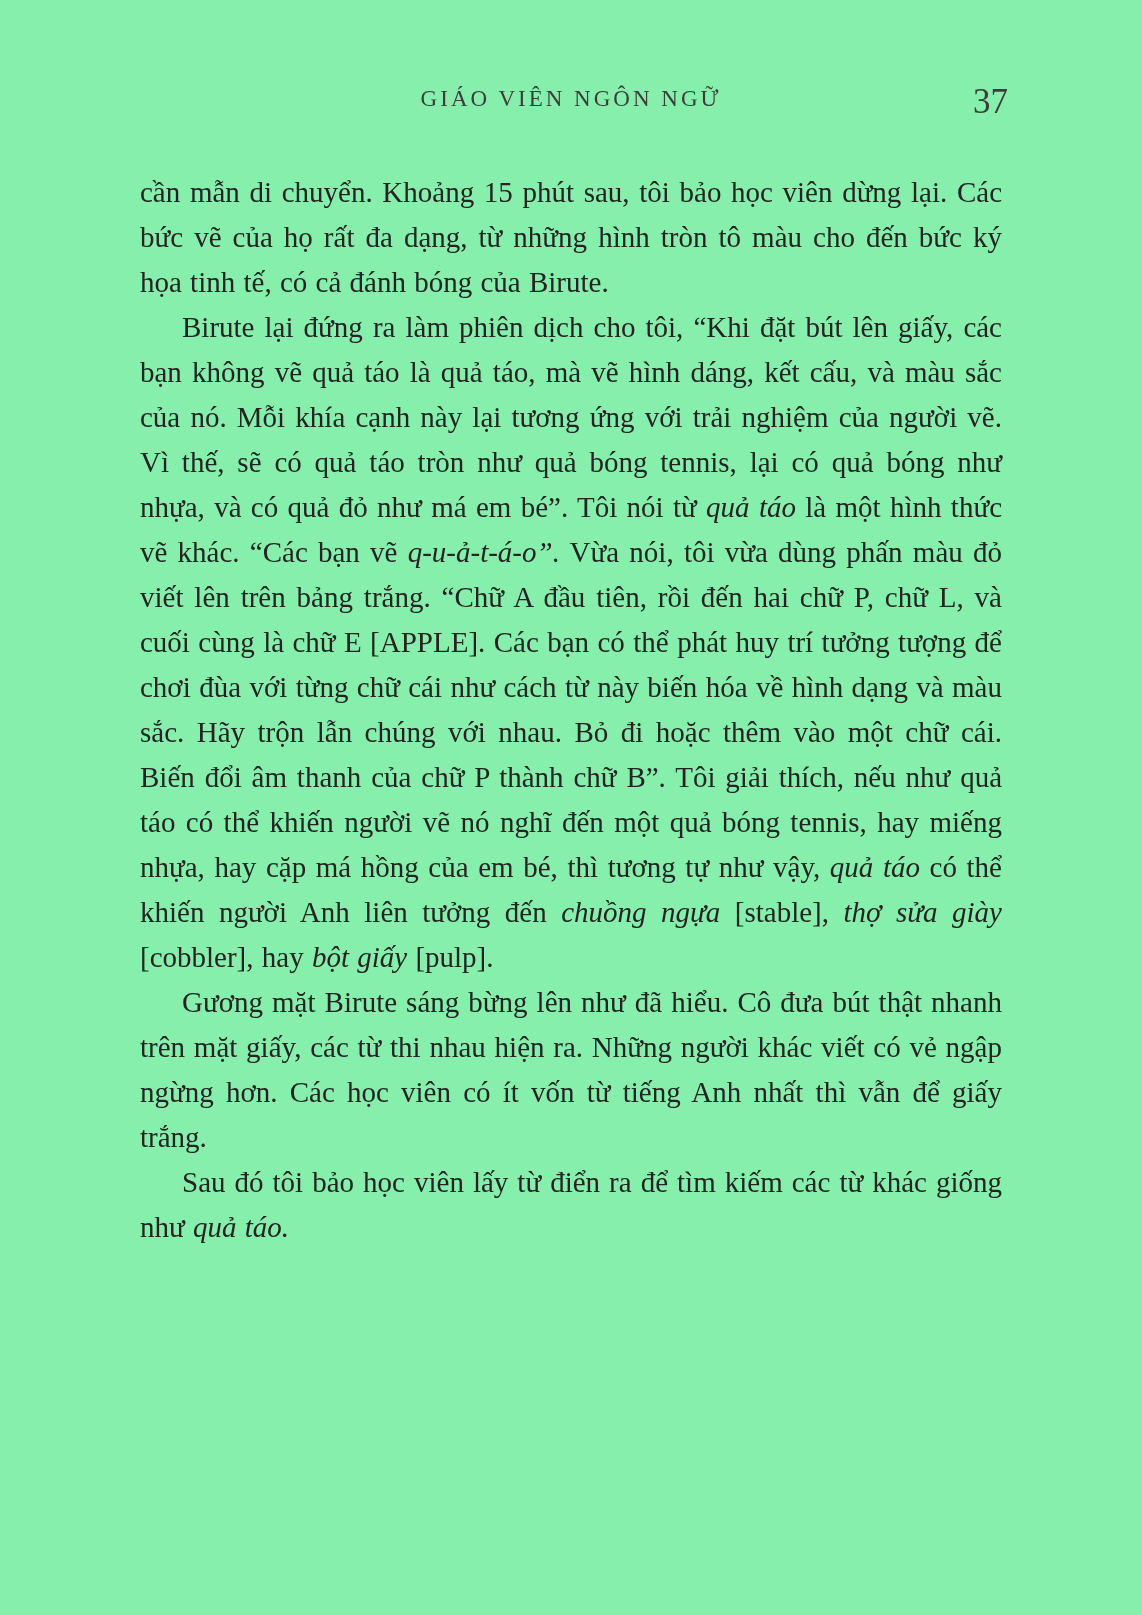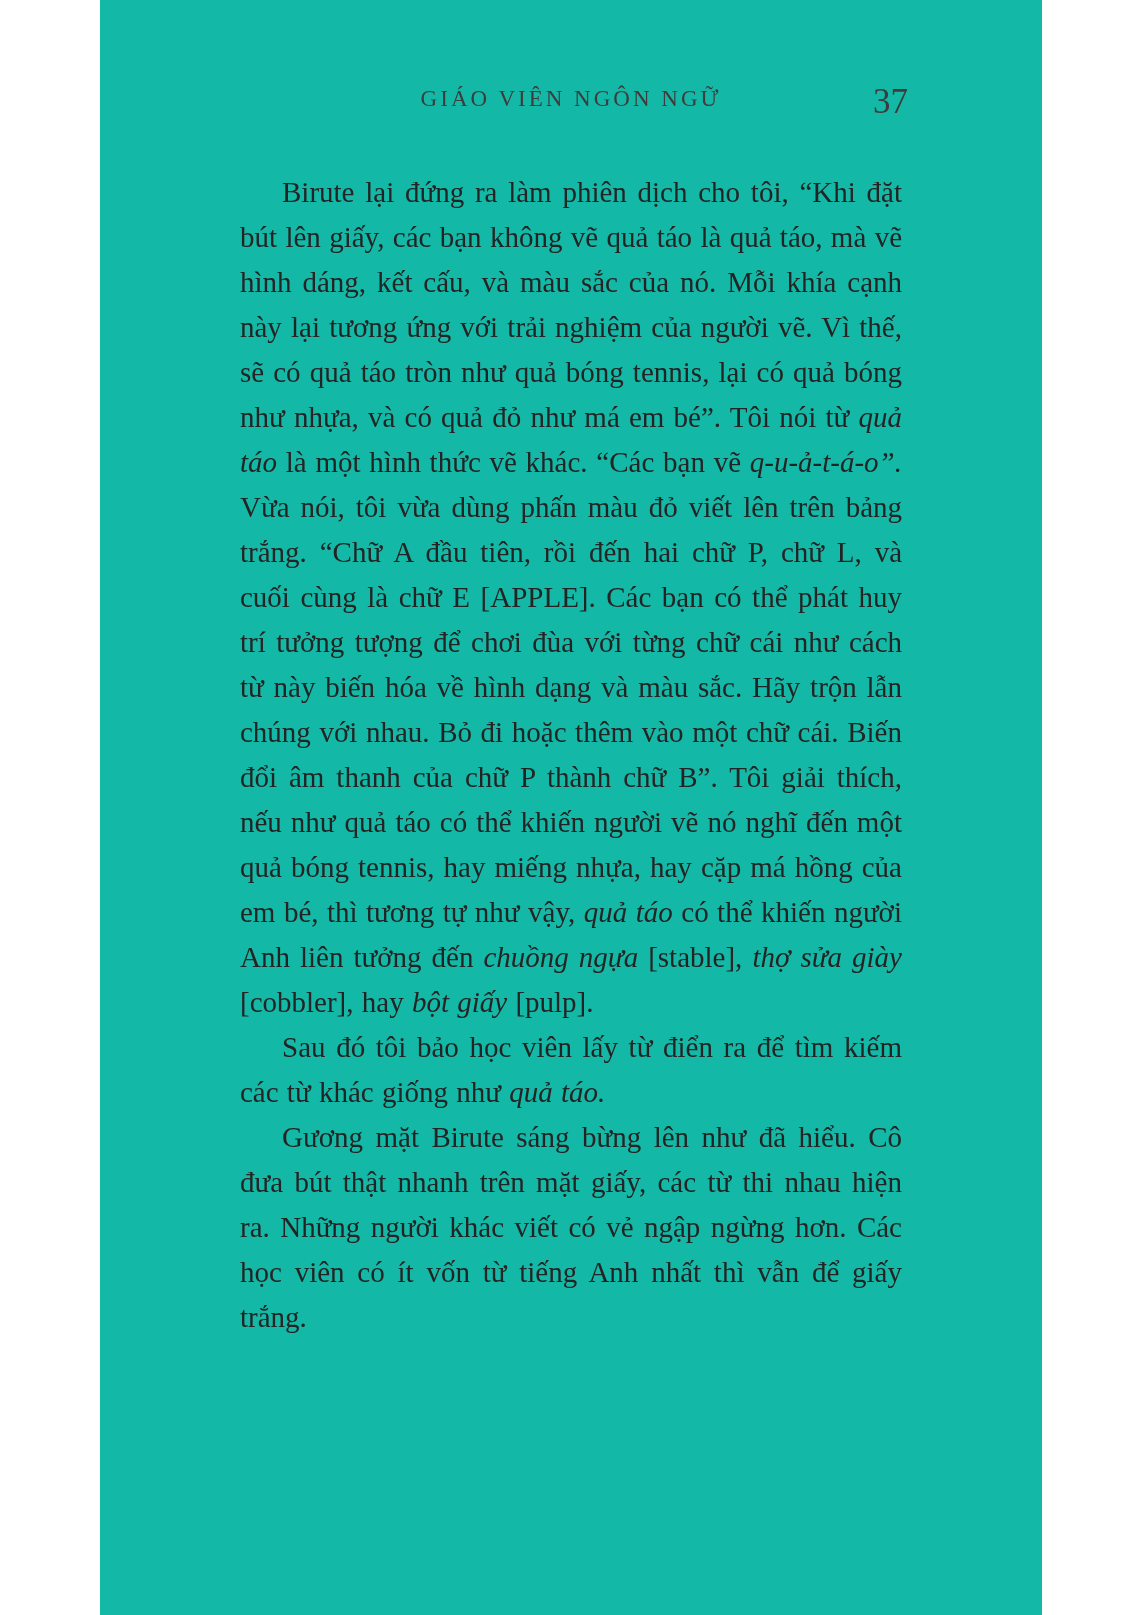--- a/index.html
+++ b/index.html
@@ -2,24 +2,24 @@
 <html lang="vi"><head>
 <meta charset="utf-8">
 <style>
   html, body {
     margin: 0;
     padding: 0;
     background: #ffffff;
   }
   .page {
     position: relative;
-    width: 942px;
+    width: 1142px;
     height: 1615px;
     margin: 0 auto;
-    background: #14b8a6;
+    background: #86efac;
     box-sizing: border-box;
     padding: 82px 140px 16px 140px;
     font-family: "Liberation Serif", "DejaVu Serif", serif;
     color: #242424;
     overflow: hidden;
   }
   .running-header {
     position: relative;
     height: 40px;
     margin-bottom: 48px;
@@ -60,17 +60,18 @@
 </style>
 </head>
 <body>
 
 <div class="page">
   <div class="running-header">
     <div class="running-title">GIÁO VIÊN NGÔN NGỮ</div>
     <div class="page-number">37</div>
   </div>
   <div class="page-body">
+      <p class="para"><span>cần mẫn di chuyển. Khoảng 15 phút sau, tôi bảo học viên dừng lại. Các bức vẽ của họ rất đa dạng, từ những hình tròn tô màu cho đến bức ký họa tinh tế, có cả đánh bóng của Birute.</span></p>
       <p class="para indent"><span>Birute lại đứng ra làm phiên dịch cho tôi, “Khi đặt bút lên giấy, các bạn không vẽ quả táo là quả táo, mà vẽ hình dáng, kết cấu, và màu sắc của nó. Mỗi khía cạnh này lại tương ứng với trải nghiệm của người vẽ. Vì thế, sẽ có quả táo tròn như quả bóng tennis, lại có quả bóng như nhựa, và có quả đỏ như má em bé”. Tôi nói từ </span><span class="italic">quả táo</span><span> là một hình thức vẽ khác. “Các bạn vẽ </span><span class="italic">q-u-ả-t-á-o”.</span><span> Vừa nói, tôi vừa dùng phấn màu đỏ viết lên trên bảng trắng. “Chữ A đầu tiên, rồi đến hai chữ P, chữ L, và cuối cùng là chữ E [APPLE]. Các bạn có thể phát huy trí tưởng tượng để chơi đùa với từng chữ cái như cách từ này biến hóa về hình dạng và màu sắc. Hãy trộn lẫn chúng với nhau. Bỏ đi hoặc thêm vào một chữ cái. Biến đổi âm thanh của chữ P thành chữ B”. Tôi giải thích, nếu như quả táo có thể khiến người vẽ nó nghĩ đến một quả bóng tennis, hay miếng nhựa, hay cặp má hồng của em bé, thì tương tự như vậy, </span><span class="italic">quả táo</span><span> có thể khiến người Anh liên tưởng đến </span><span class="italic">chuồng ngựa</span><span> [stable], </span><span class="italic">thợ sửa giày</span><span> [cobbler], hay </span><span class="italic">bột giấy</span><span> [pulp].</span></p>
+      <p class="para indent"><span>Gương mặt Birute sáng bừng lên như đã hiểu. Cô đưa bút thật nhanh trên mặt giấy, các từ thi nhau hiện ra. Những người khác viết có vẻ ngập ngừng hơn. Các học viên có ít vốn từ tiếng Anh nhất thì vẫn để giấy trắng.</span></p>
       <p class="para indent"><span>Sau đó tôi bảo học viên lấy từ điển ra để tìm kiếm các từ khác giống như </span><span class="italic">quả táo.</span></p>
-      <p class="para indent"><span>Gương mặt Birute sáng bừng lên như đã hiểu. Cô đưa bút thật nhanh trên mặt giấy, các từ thi nhau hiện ra. Những người khác viết có vẻ ngập ngừng hơn. Các học viên có ít vốn từ tiếng Anh nhất thì vẫn để giấy trắng.</span></p>
     </div>
 </div>
 
 </body></html>

